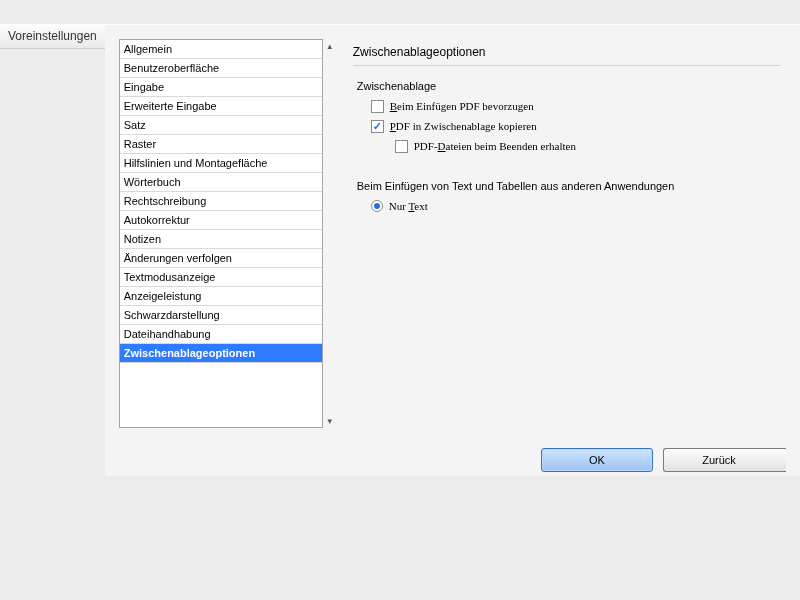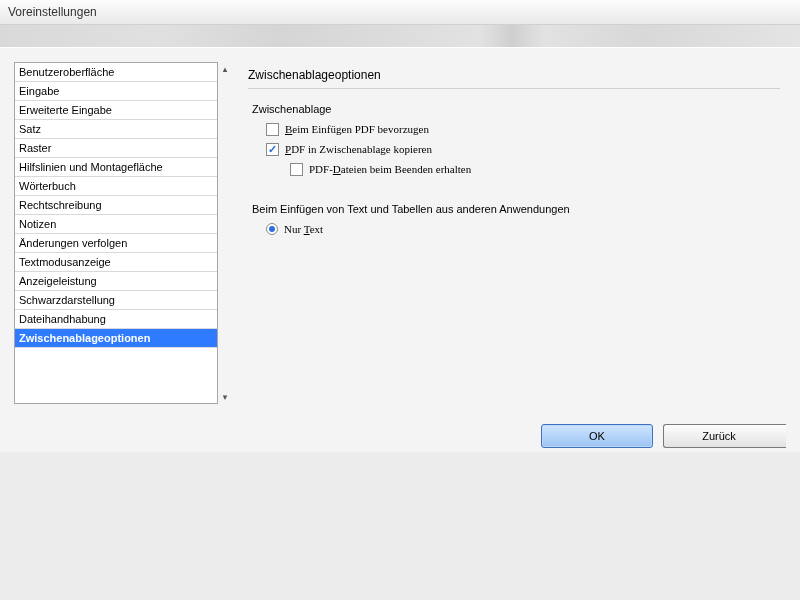--- a/index.html
+++ b/index.html
@@ -10,22 +10,23 @@
     font-family: Tahoma, "Segoe UI", sans-serif;
     font-size: 11px;
     background: #ececec;
     color: #000;
     overflow: hidden;
   }
   .window {
     width: 800px;
     height: 452px;
     display: flex;
-    flex-direction: column;
+    flex-direction: row;
     background: #ececec;
+    margin-top: 24px;
   }
   .titlebar {
     height: 24px;
     background: linear-gradient(#fdfdfd, #e9e9e9);
     border-bottom: 1px solid #d0d0d0;
     display: flex;
     align-items: center;
     padding: 0 8px;
     font-size: 12px;
     color: #333;
@@ -200,28 +201,30 @@
     <span>Voreinstellungen</span>
   </div>
   <div class="blurred-bg"></div>
 
   <div class="client">
     <div class="content-area">
 
       <div class="sidebar-wrap">
         <div class="sidebar">
           <ul class="sidebar-list" id="sidebar-list">
+              <li>Allgemein</li>
               <li>Benutzeroberfläche</li>
               <li>Eingabe</li>
               <li>Erweiterte Eingabe</li>
               <li>Satz</li>
               <li>Raster</li>
               <li>Hilfslinien und Montagefläche</li>
               <li>Wörterbuch</li>
               <li>Rechtschreibung</li>
+              <li>Autokorrektur</li>
               <li>Notizen</li>
               <li>Änderungen verfolgen</li>
               <li>Textmodusanzeige</li>
               <li>Anzeigeleistung</li>
               <li>Schwarzdarstellung</li>
               <li>Dateihandhabung</li>
               <li class="selected">Zwischenablageoptionen</li>
             </ul>
         </div>
         <div class="spinner">

